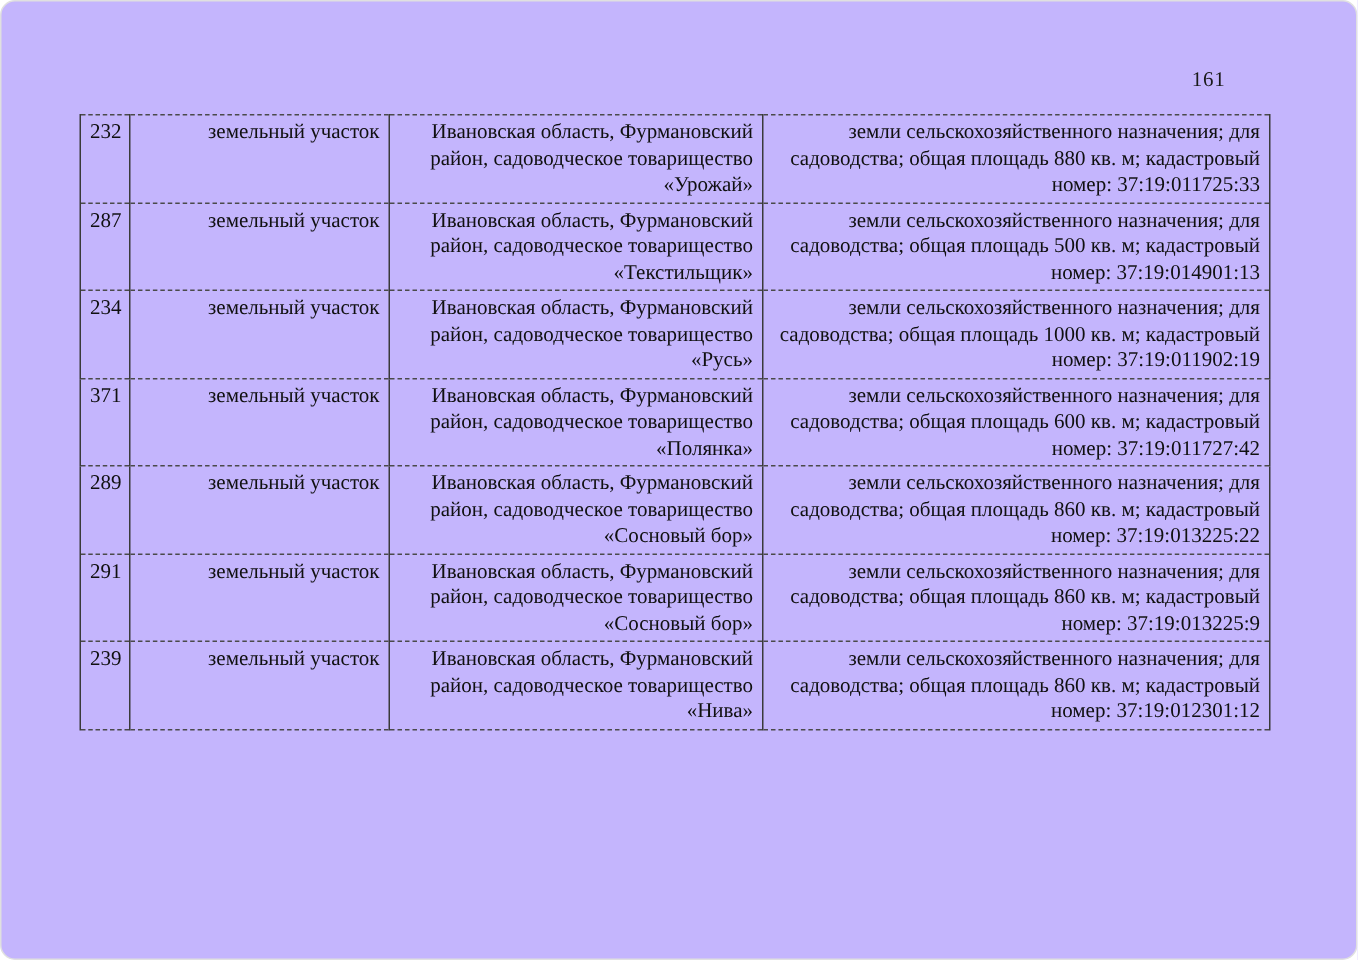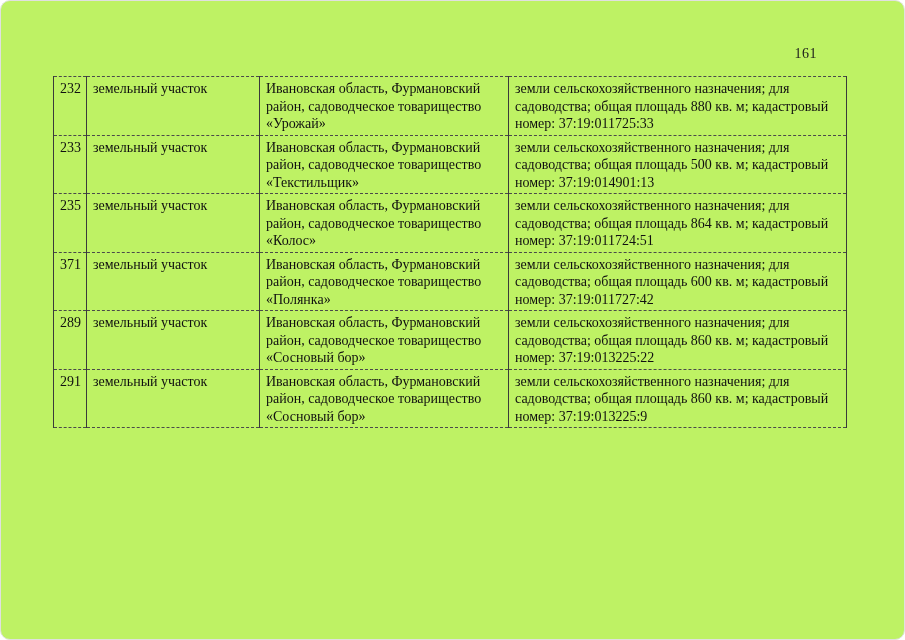--- a/index.html
+++ b/index.html
@@ -5,21 +5,21 @@
   html, body {
     margin: 0;
     padding: 0;
     background: #ffffff;
     font-family: "Liberation Serif", "DejaVu Serif", serif;
   }
   .page {
     position: relative;
     width: 905px;
     height: 640px;
-    background: #bef264;
+    background: #c4b5fd;
     border: 1px solid #e0e0e0;
     border-radius: 10px;
     box-sizing: border-box;
     overflow: hidden;
     color: #111111;
   }
   .page-number {
     position: absolute;
     top: 45px;
     right: 87px;
@@ -28,20 +28,21 @@
     color: #1a1a1a;
   }
   table.parcels {
     position: absolute;
     left: 52px;
     top: 75px;
     width: 793px;
     border-collapse: collapse;
     table-layout: fixed;
     font-size: 14px;
+    text-align: right;
   }
   table.parcels td {
     vertical-align: top;
     padding: 3px 6px 2px 6px;
     line-height: 17.5px;
     border-left: 1px solid #3a3a3a;
     border-right: 1px solid #3a3a3a;
     border-top: 1px dashed #4a4a4a;
     border-bottom: 1px dashed #4a4a4a;
     overflow: hidden;
@@ -69,44 +70,50 @@
       <col style="width:338px">
     </colgroup>
     <tbody>
       <tr>
         <td class="c-num">232</td>
         <td class="c-type">земельный участок</td>
         <td class="c-loc">Ивановская область, Фурмановский район, садоводческое товарищество «Урожай»</td>
         <td class="c-desc">земли сельскохозяйственного назначения; для садоводства; общая площадь 880 кв. м; кадастровый номер: 37:19:011725:33</td>
       </tr>
       <tr>
-        <td class="c-num">233</td>
+        <td class="c-num">287</td>
         <td class="c-type">земельный участок</td>
         <td class="c-loc">Ивановская область, Фурмановский район, садоводческое товарищество «Текстильщик»</td>
         <td class="c-desc">земли сельскохозяйственного назначения; для садоводства; общая площадь 500 кв. м; кадастровый номер: 37:19:014901:13</td>
       </tr>
       <tr>
-        <td class="c-num">235</td>
+        <td class="c-num">234</td>
         <td class="c-type">земельный участок</td>
-        <td class="c-loc">Ивановская область, Фурмановский район, садоводческое товарищество «Колос»</td>
-        <td class="c-desc">земли сельскохозяйственного назначения; для садоводства; общая площадь 864 кв. м; кадастровый номер: 37:19:011724:51</td>
+        <td class="c-loc">Ивановская область, Фурмановский район, садоводческое товарищество «Русь»</td>
+        <td class="c-desc">земли сельскохозяйственного назначения; для садоводства; общая площадь 1000 кв. м; кадастровый номер: 37:19:011902:19</td>
       </tr>
       <tr>
         <td class="c-num">371</td>
         <td class="c-type">земельный участок</td>
         <td class="c-loc">Ивановская область, Фурмановский район, садоводческое товарищество «Полянка»</td>
         <td class="c-desc">земли сельскохозяйственного назначения; для садоводства; общая площадь 600 кв. м; кадастровый номер: 37:19:011727:42</td>
       </tr>
       <tr>
         <td class="c-num">289</td>
         <td class="c-type">земельный участок</td>
         <td class="c-loc">Ивановская область, Фурмановский район, садоводческое товарищество «Сосновый бор»</td>
         <td class="c-desc">земли сельскохозяйственного назначения; для садоводства; общая площадь 860 кв. м; кадастровый номер: 37:19:013225:22</td>
       </tr>
       <tr>
         <td class="c-num">291</td>
         <td class="c-type">земельный участок</td>
         <td class="c-loc">Ивановская область, Фурмановский район, садоводческое товарищество «Сосновый бор»</td>
         <td class="c-desc">земли сельскохозяйственного назначения; для садоводства; общая площадь 860 кв. м; кадастровый номер: 37:19:013225:9</td>
       </tr>
+      <tr>
+        <td class="c-num">239</td>
+        <td class="c-type">земельный участок</td>
+        <td class="c-loc">Ивановская область, Фурмановский район, садоводческое товарищество «Нива»</td>
+        <td class="c-desc">земли сельскохозяйственного назначения; для садоводства; общая площадь 860 кв. м; кадастровый номер: 37:19:012301:12</td>
+      </tr>
     </tbody>
   </table>
 </div>
 
 </body></html>

